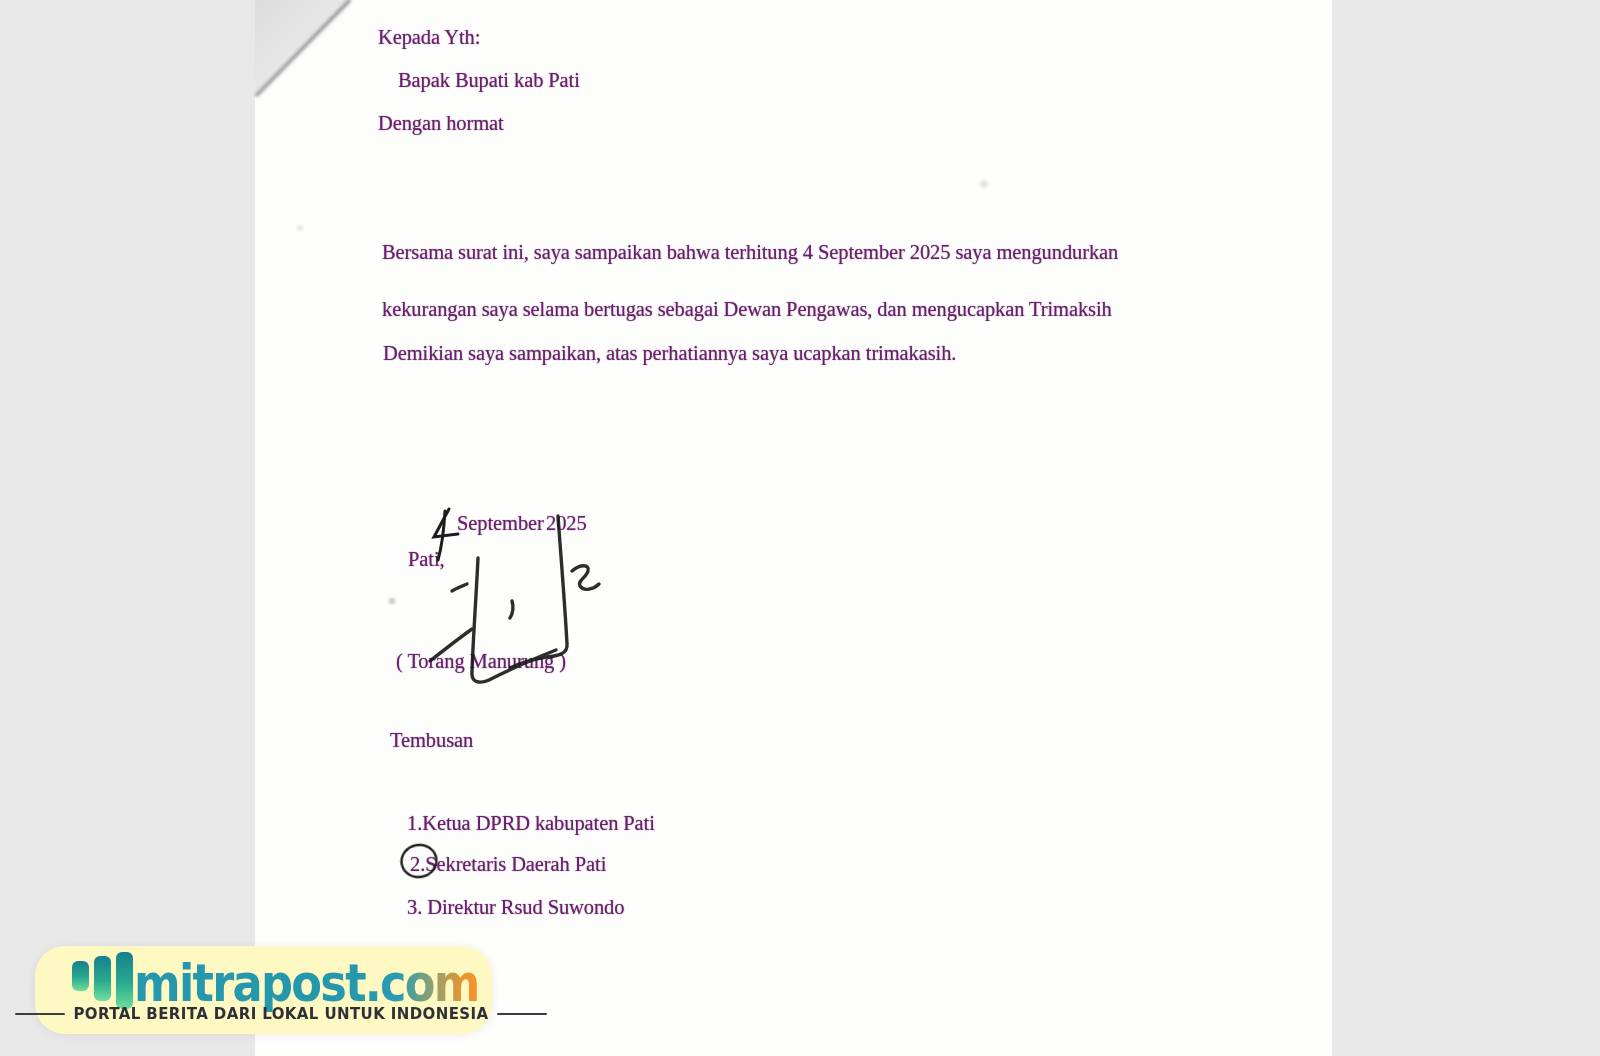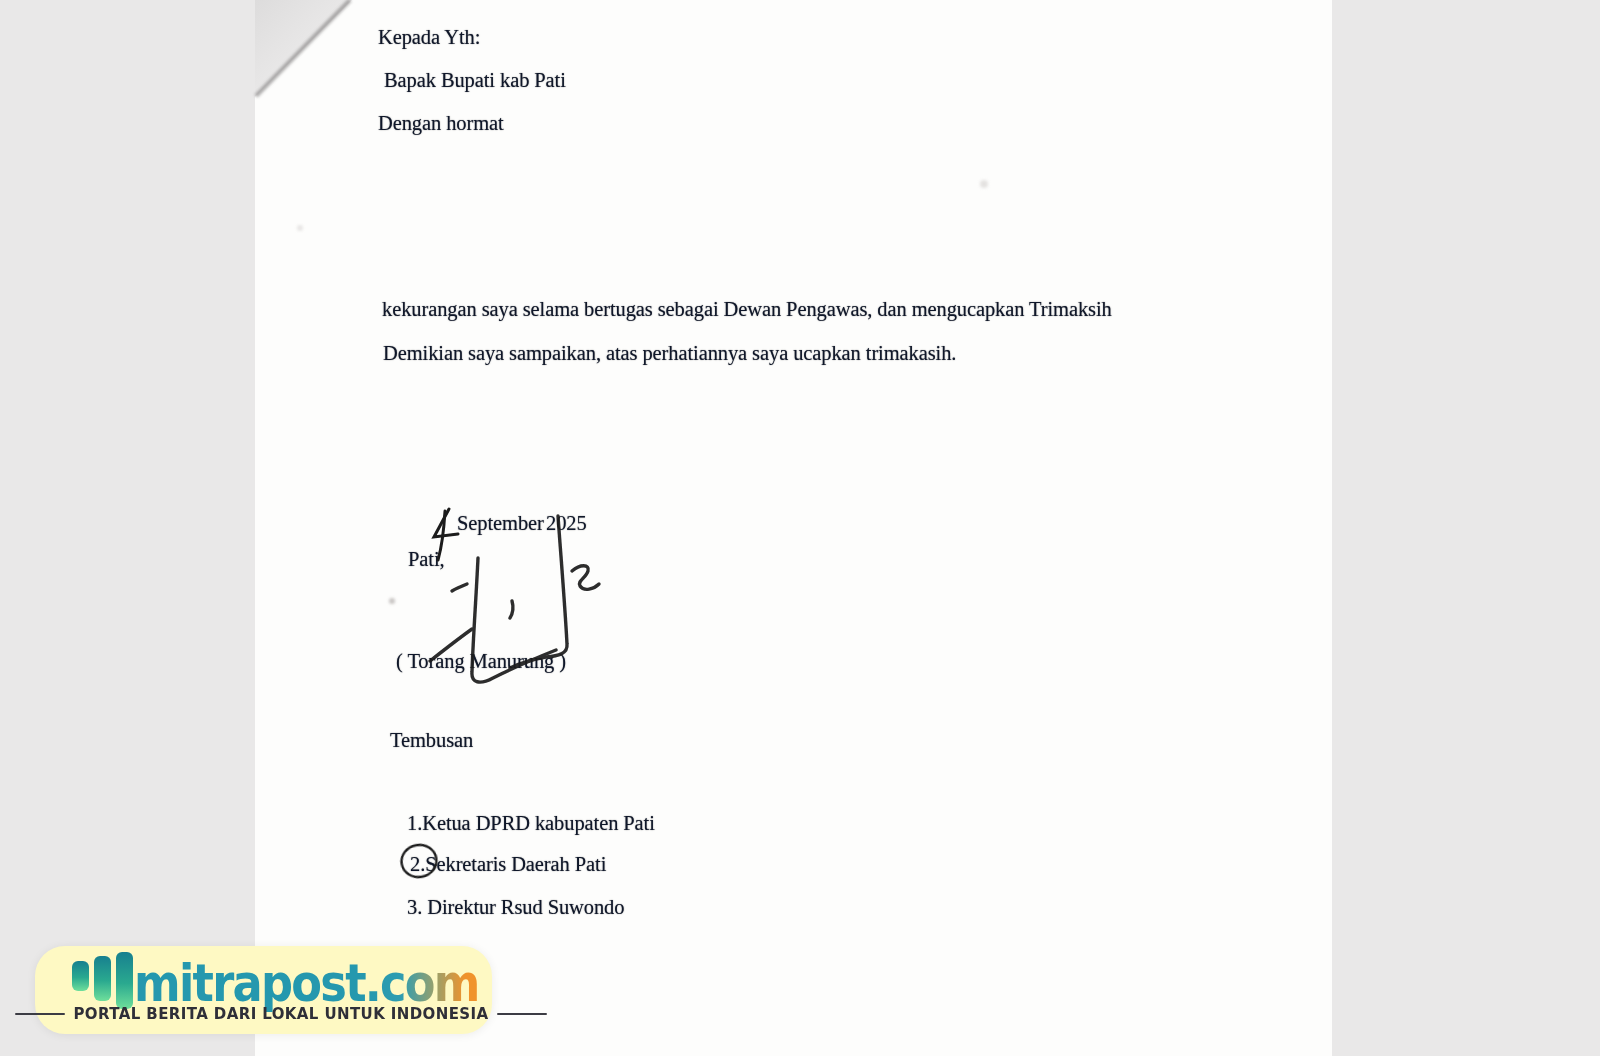--- a/index.html
+++ b/index.html
@@ -5,21 +5,21 @@
   html,body{margin:0;padding:0;background:#cfcfcf;}
   .screen{
     position:relative;width:1600px;height:1056px;overflow:hidden;
     background:#e9e8e8;font-family:"Liberation Serif",serif;
   }
   .paper{
     position:absolute;left:255px;top:0;width:1077px;height:1056px;
     background:#fdfdfc;
   }
   .scan-text{
-    position:absolute;color:#0f172a;font-size:20.5px;line-height:23px;
+    position:absolute;color:#701a75;font-size:20.5px;line-height:23px;
     white-space:nowrap;text-shadow:0 0 1.2px rgba(30,30,30,.65);
     letter-spacing:-0.1px;
   }
   .svg-overlay{position:absolute;left:0;top:0;pointer-events:none;}
 
   
   .pill{
     position:absolute;left:35px;top:946px;width:457px;height:88px;
     background:#fef9c3;border-radius:30px;
     box-shadow:0 1px 10px rgba(0,0,0,.07);
@@ -51,23 +51,24 @@
   }
 </style>
 </head>
 <body>
 
 <div class="screen">
 
   <div class="paper"></div>
 
   <div class="scan-text" style="left:378px;top:26px;">Kepada Yth:</div>
-  <div class="scan-text" style="left:384px;top:69px;">Bapak Bupati kab Pati</div>
+  <div class="scan-text" style="left:398px;top:69px;">Bapak Bupati kab Pati</div>
   <div class="scan-text" style="left:378px;top:112px;">Dengan hormat</div>
 
+  <div class="scan-text" style="left:382px;top:241px;">Bersama surat ini, saya sampaikan bahwa terhitung 4 September 2025 saya mengundurkan</div>
   <div class="scan-text" style="left:383px;top:342px;">Demikian saya sampaikan, atas perhatiannya saya ucapkan trimakasih.</div>
   <div class="scan-text" style="left:382px;top:298px;">kekurangan saya selama bertugas sebagai Dewan Pengawas, dan mengucapkan Trimaksih</div>
 
   <div class="scan-text" style="left:408px;top:512px;margin-top:36px;">Pati,</div>
   <div class="scan-text" style="left:457px;top:512px;">September</div>
   <div class="scan-text" style="left:546px;top:512px;">2025</div>
 
   <div class="scan-text" style="left:388px;top:650px;margin-left:8px;">( Torang Manurung )</div>
   <div class="scan-text" style="left:390px;top:729px;">Tembusan</div>
 

